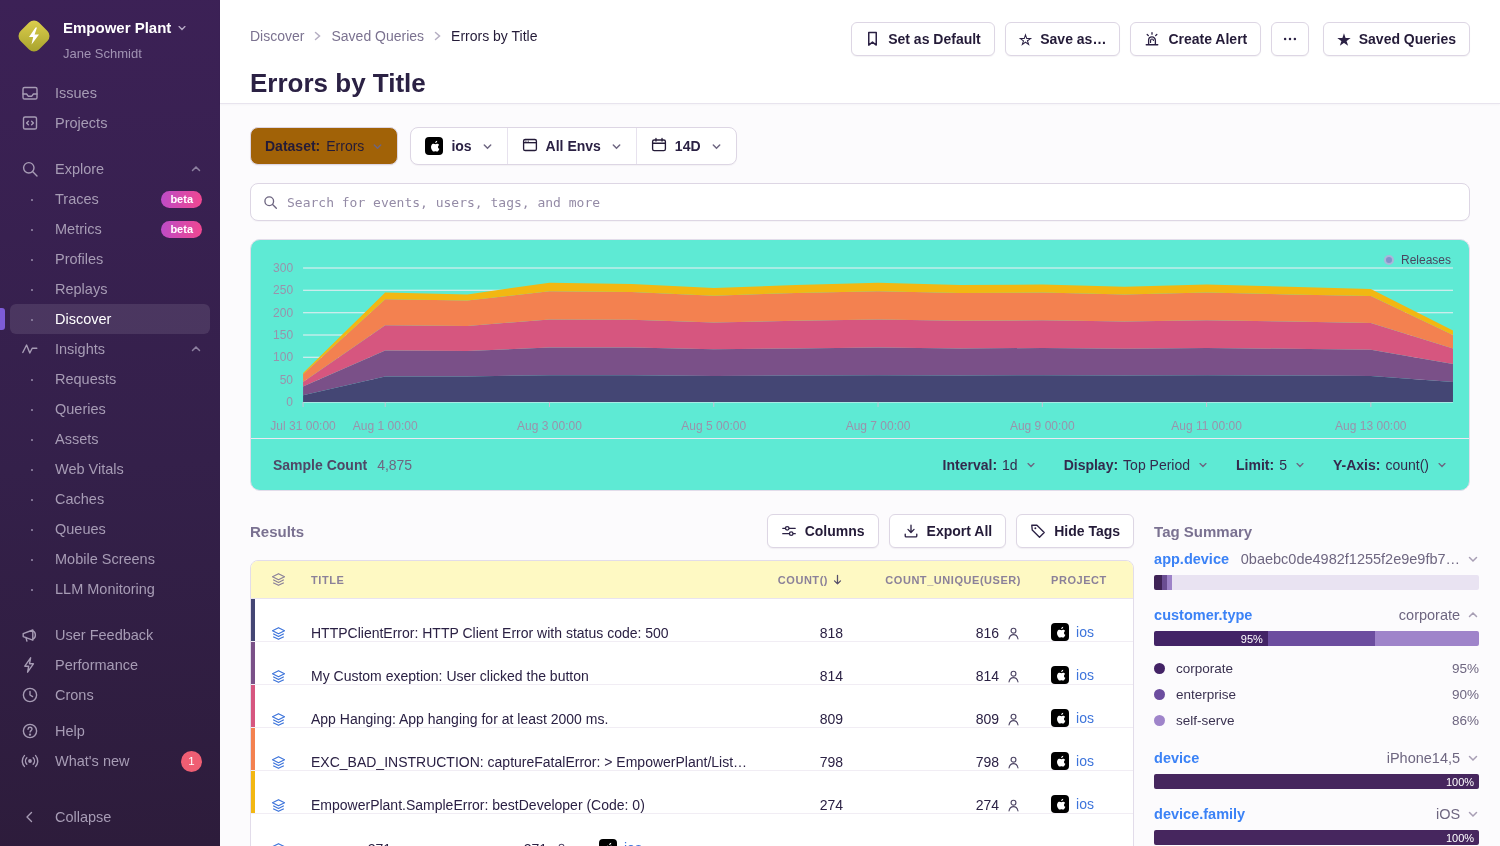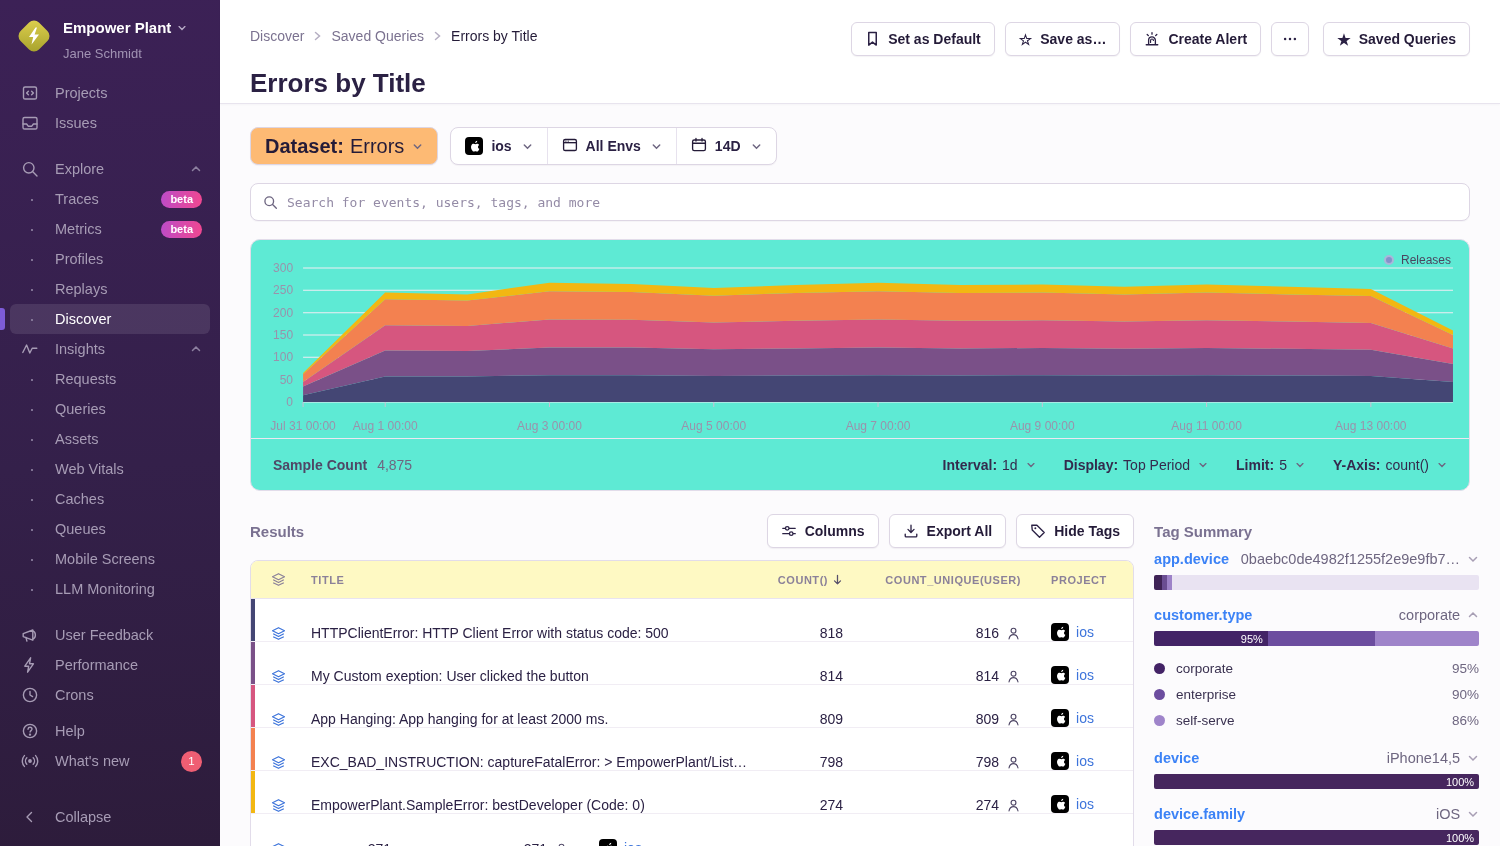--- a/index.html
+++ b/index.html
@@ -50,22 +50,22 @@
          box-shadow:0 1px 1px rgba(40,20,60,.05); cursor:pointer; white-space:nowrap; }
   .btn .bicon { display:flex; color:#2b2144; }
   .btn.icon-only { padding:0 10px; }
   .btn .star-glyph { font-size:15px; line-height:1; }
   .gap-before { margin-left:4px; }
 
   .content { padding:23px 30px 0; flex:1; overflow:hidden; }
 
   
   .filter-row { display:flex; gap:12px; }
-  .pill { display:flex; align-items:center; background:#fdba74; border:1px solid #ddd6e4; border-radius:8px; height:38px;
-          padding:0 14px; font-size:20px; color:#241b38; box-shadow:0 1px 1px rgba(40,20,60,.04); cursor:pointer; }
+  .pill { display:flex; align-items:center; background:#a16207; border:1px solid #ddd6e4; border-radius:8px; height:38px;
+          padding:0 14px; font-size:14px; color:#241b38; box-shadow:0 1px 1px rgba(40,20,60,.04); cursor:pointer; }
   .pill .lbl { font-weight:700; margin-right:6px; }
   .pill .chev { margin-left:8px; display:flex; color:#6d6580; }
   .pill-group { display:flex; align-items:stretch; background:#fff; border:1px solid #ddd6e4; border-radius:8px;
                 height:38px; box-shadow:0 1px 1px rgba(40,20,60,.04); }
   .pg-sec { display:flex; align-items:center; padding:0 14px; font-weight:700; font-size:14px; gap:8px; cursor:pointer; }
   .pg-sec + .pg-sec { border-left:1px solid #e7e2ee; }
   .pg-sec .chev { display:flex; color:#6d6580; margin-left:2px; }
   .tile { width:18px; height:18px; background:#000; border-radius:4px; display:flex; align-items:center; justify-content:center; }
 
   
@@ -146,34 +146,34 @@
             <path d="M2.5 4.3 6 7.8l3.5-3.5" fill="none" stroke="#b7abc6" stroke-width="1.6" stroke-linecap="round"></path>
           </svg>
       </div>
       <div class="org-user">Jane Schmidt</div>
     </div>
   </div>
   <nav class="nav" id="sidebar-nav">
       <div class="nav-item">
         <span class="nicon">
           <svg width="18" height="18" viewBox="0 0 18 18" fill="none" stroke="currentColor" stroke-width="1.4" stroke-linecap="round" stroke-linejoin="round">
+            <rect x="2" y="3.5" width="14" height="11.5" rx="1.6"></rect>
+            <path d="M2 10h3.6l1.6 2.2h3.6L12.4 10H16"></path>
+          </svg>
+        </span>
+        <span class="nav-label">Issues</span>
+      </div>
+      <div class="nav-item">
+        <span class="nicon">
+          <svg width="18" height="18" viewBox="0 0 18 18" fill="none" stroke="currentColor" stroke-width="1.4" stroke-linecap="round" stroke-linejoin="round">
             <rect x="2.5" y="3" width="13" height="12" rx="1.6"></rect>
             <path d="M7.4 7.2 5.6 9l1.8 1.8M10.6 7.2 12.4 9l-1.8 1.8"></path>
           </svg>
         </span>
         <span class="nav-label">Projects</span>
-      </div>
-      <div class="nav-item">
-        <span class="nicon">
-          <svg width="18" height="18" viewBox="0 0 18 18" fill="none" stroke="currentColor" stroke-width="1.4" stroke-linecap="round" stroke-linejoin="round">
-            <rect x="2" y="3.5" width="14" height="11.5" rx="1.6"></rect>
-            <path d="M2 10h3.6l1.6 2.2h3.6L12.4 10H16"></path>
-          </svg>
-        </span>
-        <span class="nav-label">Issues</span>
       </div>
       <div class="nav-gap"></div>
       <div class="nav-item">
         <span class="nicon">
           <svg width="18" height="18" viewBox="0 0 18 18" fill="none" stroke="currentColor" stroke-width="1.4" stroke-linecap="round" stroke-linejoin="round">
             <circle cx="7.8" cy="7.8" r="5.2"></circle>
             <path d="M11.8 11.8 16 16"></path>
           </svg>
         </span>
         <span class="nav-label">Explore</span>

